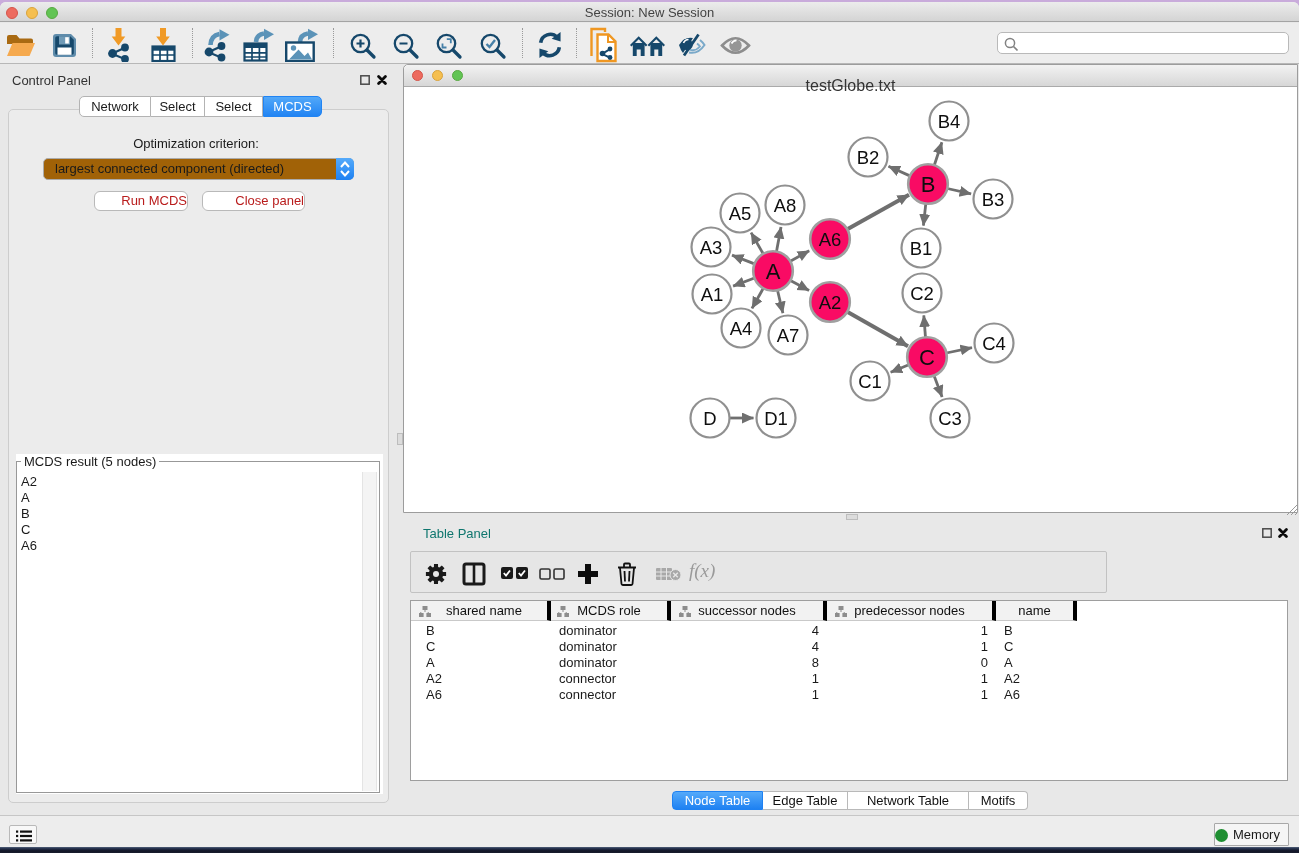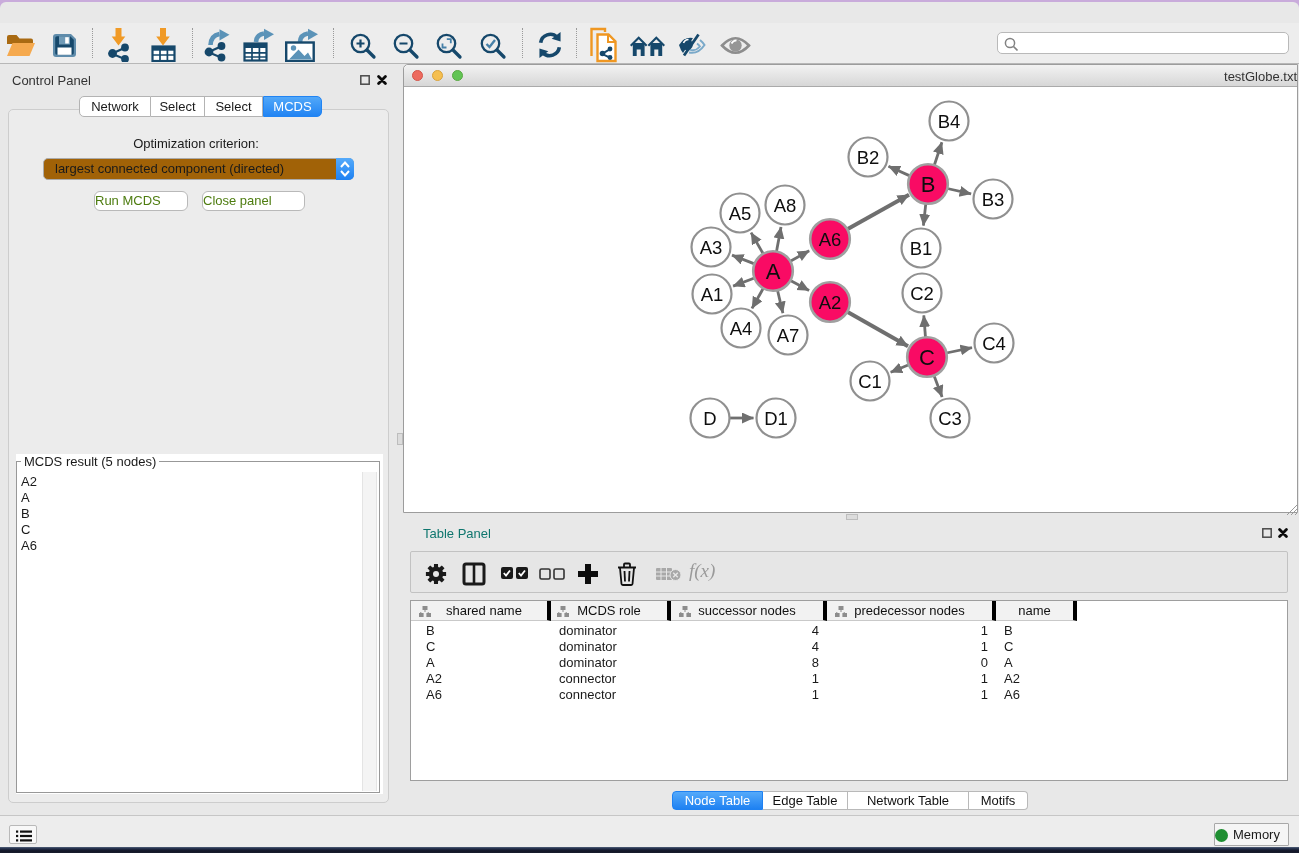--- a/index.html
+++ b/index.html
@@ -22,56 +22,62 @@
  border:1px solid #cdcdcd;border-radius:5px}
 .tab{position:absolute;top:31px;height:21px;background:#fff;border:1px solid #b3b3b3;
  font-size:13px;color:#1a1a1a;text-align:center;line-height:19px}
 #mcdstab{background:linear-gradient(#52a8f9,#2184f3);color:#fff;border-color:#2184f3;border-radius:0 5px 5px 0}
 #optlabel{position:absolute;left:0;top:71px;width:392px;text-align:center;font-size:13px;color:#1a1a1a}
 #dropdown{position:absolute;left:43px;top:93px;width:311px;height:22px;background:#a16207;
  border:1px solid #ababab;border-radius:5px;font-size:13px;color:#1a1a1a;line-height:20px;padding-left:11px}
 #ddcap{position:absolute;right:-1px;top:-1px;width:18px;height:22px;border-radius:0 5px 5px 0;
  background:linear-gradient(#55aafa,#1e81f2)}
 .btn{position:absolute;top:126px;height:20px;background:#fff;border:1px solid #b9b9b9;border-radius:6px;
- font-size:13px;color:#4d7c0f;text-align:left;line-height:18px}
+ font-size:13px;color:#b91c1c;text-align:right;line-height:18px}
 #fs-bg{position:absolute;left:16px;top:389px;width:367px;height:340px;background:#fff}
 #fs-border{position:absolute;left:16px;top:396px;width:364px;height:332px;border:1px solid #989898}
 #fs-legend{position:absolute;left:21px;top:389px;background:#fff;padding:0 3px;font-size:13px;color:#1a1a1a}
 #fs-scroll{position:absolute;left:362px;top:407px;width:15px;height:319px;background:#f4f4f4;
  border-left:1px solid #e4e4e4;border-right:1px solid #e4e4e4}
 .fsitem{position:absolute;left:21px;font-size:13px;color:#1a1a1a}
 
 #netwin{position:absolute;left:403px;top:62px;width:895px;height:449px;background:#fff;
  border:1px solid #9c9c9c;border-radius:5px 0 0 0}
 #nettitle{position:absolute;left:0;top:0;width:100%;height:22px;border-radius:5px 0 0 0;
  background:linear-gradient(#f2f2f2,#d7d7d7);border-bottom:1px solid #aaa}
-#nettext{position:absolute;top:4px;width:100%;text-align:right;font-size:13px;color:#333}
+#nettext{position:absolute;top:12px;width:100%;text-align:center;font-size:16px;color:#333}
 
 #tpanel{position:absolute;left:403px;top:513px;width:896px;height:302px}
 #tp-title{position:absolute;left:20px;top:11px;font-size:13px;color:#0f766e}
-#tp-toolbar{position:absolute;left:7px;top:36px;width:878px;height:42px;background:#e6e6e6;
+#tp-toolbar{position:absolute;left:7px;top:36px;width:697px;height:42px;background:#e6e6e6;
  border:1px solid #c2c2c2;border-radius:2px}
 #tp-table{position:absolute;left:7px;top:85px;width:878px;height:181px;background:#fff;border:1px solid #9e9e9e}
 .hcell{position:absolute;top:0;height:20px;background:#f2f2f2;border-right:4px solid #000000;
  border-bottom:1px solid #c9c9c9;font-size:13px;color:#111;text-align:center;line-height:20px}
 .tcell{position:absolute;font-size:13px;color:#1a1a1a;height:16px;line-height:16px}
 .hico{position:absolute;top:5px}
 .btab{position:absolute;top:276px;height:19px;background:#fff;border:1px solid #b9b9b9;
  font-size:13px;color:#111;text-align:center;line-height:17px}
 
 #statusbar{position:absolute;left:0;top:813px;width:1299px;height:32px;background:#ededed;border-top:1px solid #c6c6c6}
 #memorybtn{position:absolute;left:1214px;top:7px;width:75px;height:23px;background:#f5f5f5;
  border:1px solid #a8a8a8;border-radius:1px;font-size:13px;color:#1a1a1a;text-align:left;line-height:21px}
 #listbtn{position:absolute;left:9px;top:9px;width:28px;height:19px;background:#f8f8f8;
  border:1px solid #b9b9b9;border-radius:2px}
 #deskbottom{position:absolute;left:0;top:847px;width:1299px;height:6px;
  background:linear-gradient(#51617a 0%,#222c47 30%,#131627 65%,#191d2e 100%)}
 </style></head>
 <body>
 <div id="appwin">
+  <div id="titlebar">
+    <div class="tl" style="left:6px;top:5px;background:#ed6b5f;border:1px solid #d4554b"></div>
+    <div class="tl" style="left:26px;top:5px;background:#f5bf50;border:1px solid #d9a33c"></div>
+    <div class="tl" style="left:46px;top:5px;background:#62c454;border:1px solid #58a942"></div>
+    <div id="titletext">Session: New Session</div>
+  </div>
   <div id="toolbar">
     <svg class="ticon" style="left:6px;top:10px" width="30" height="25" viewBox="0 0 30 25">
       <path d="M1 23 L1 4 Q1 2 3 2 L10.5 2 L13.5 5.5 L25 5.5 Q27 5.5 27 7.5 L27 11 L1 11 Z" fill="#a96a12"></path>
       <path d="M1 23 L6.5 10 L29 10 L23.5 23 Z" fill="#f5a94e"></path>
     </svg>
     <svg class="ticon" style="left:51px;top:9px" width="27" height="27" viewBox="0 0 27 27">
       <path d="M2 5 Q2 2 5 2 L20 2 L25 7 L25 22 Q25 25 22 25 L5 25 Q2 25 2 22 Z" fill="#5f8cab"></path>
       <path d="M4.2 6 Q4.2 4.2 6 4.2 L19.2 4.2 L22.8 7.8 L22.8 21 Q22.8 22.8 21 22.8 L6 22.8 Q4.2 22.8 4.2 21 Z" fill="#16486b"></path>
       <rect x="8" y="4.2" width="11" height="8.3" fill="#6f9ab6"></rect>
       <rect x="14.2" y="5.2" width="3.6" height="6.3" fill="#fff"></rect>

